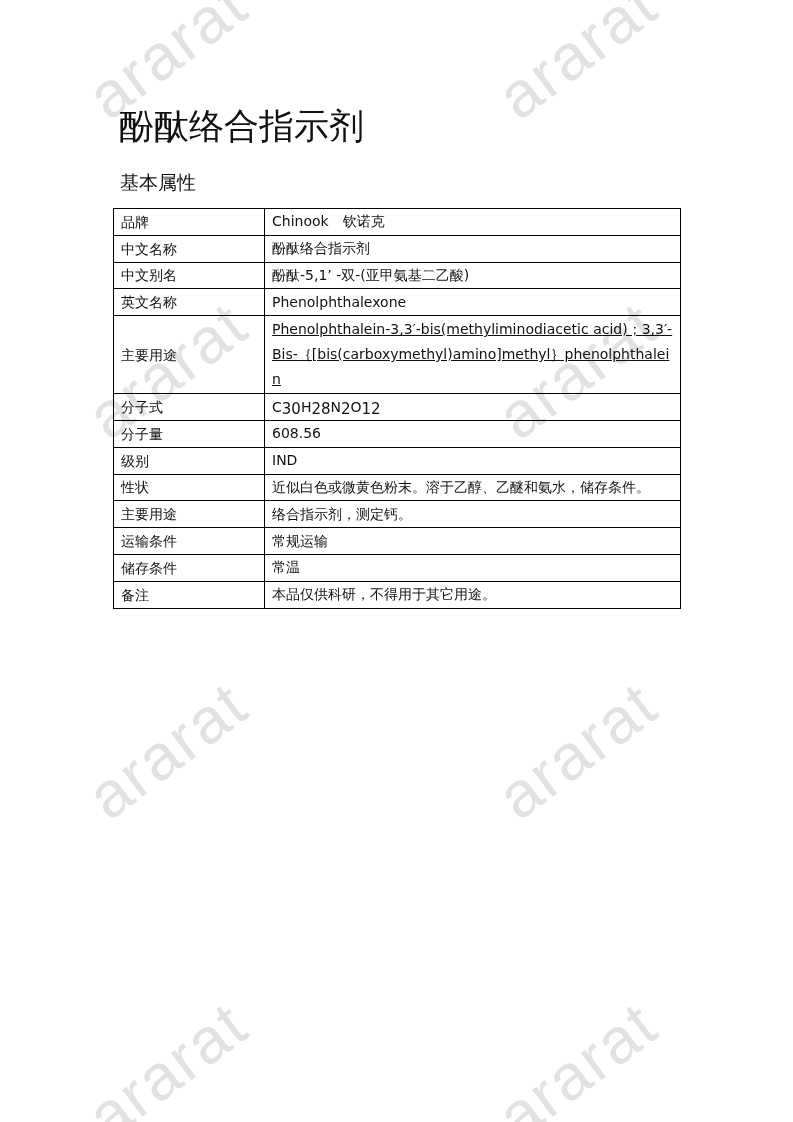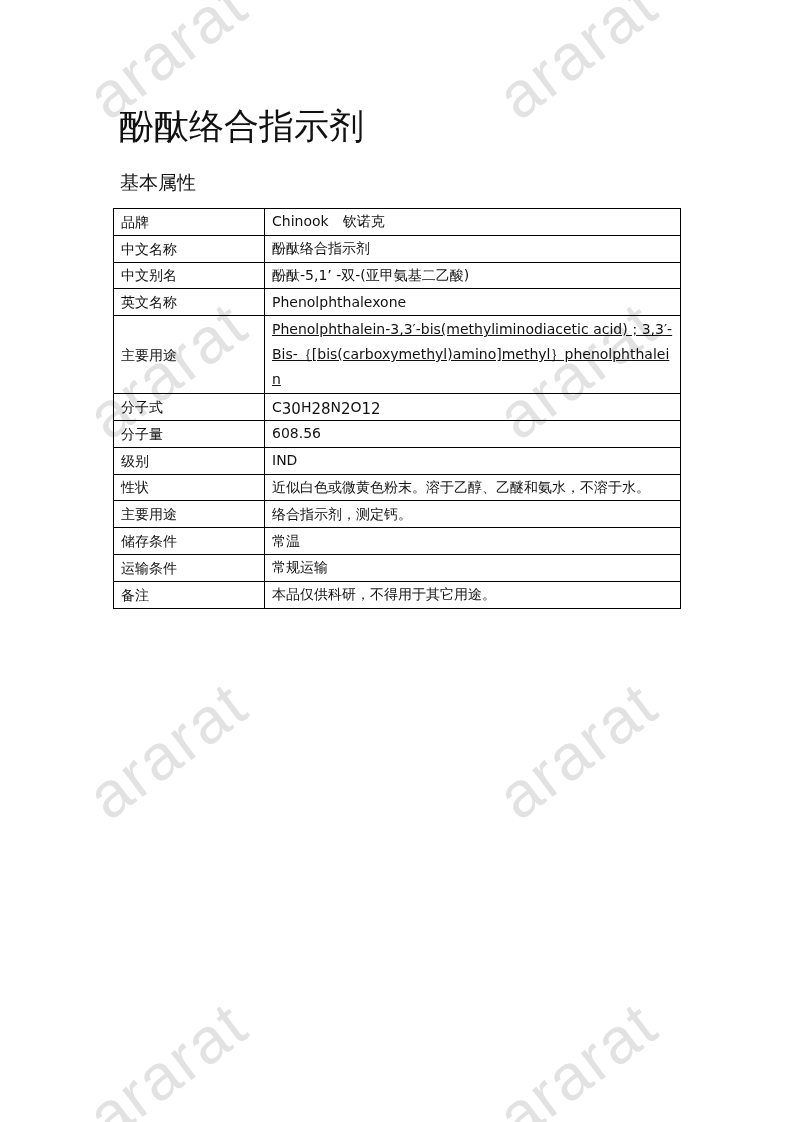--- a/index.html
+++ b/index.html
@@ -125,32 +125,32 @@
     <tr>
       <td class="key">分子量</td>
       <td class="val">608.56</td>
     </tr>
     <tr>
       <td class="key">级别</td>
       <td class="val">IND</td>
     </tr>
     <tr>
       <td class="key">性状</td>
-      <td class="val">近似白色或微黄色粉末。溶于乙醇、乙醚和氨水，不溶于水。</td>
+      <td class="val">近似白色或微黄色粉末。溶于乙醇、乙醚和氨水，储存条件。</td>
     </tr>
     <tr>
       <td class="key">主要用途</td>
       <td class="val">络合指示剂，测定钙。</td>
     </tr>
     <tr>
+      <td class="key">运输条件</td>
+      <td class="val">常规运输</td>
+    </tr>
+    <tr>
       <td class="key">储存条件</td>
       <td class="val">常温</td>
-    </tr>
-    <tr>
-      <td class="key">运输条件</td>
-      <td class="val">常规运输</td>
     </tr>
     <tr>
       <td class="key">备注</td>
       <td class="val">本品仅供科研，不得用于其它用途。</td>
     </tr>
   </tbody>
 </table>
 
 </body></html>

